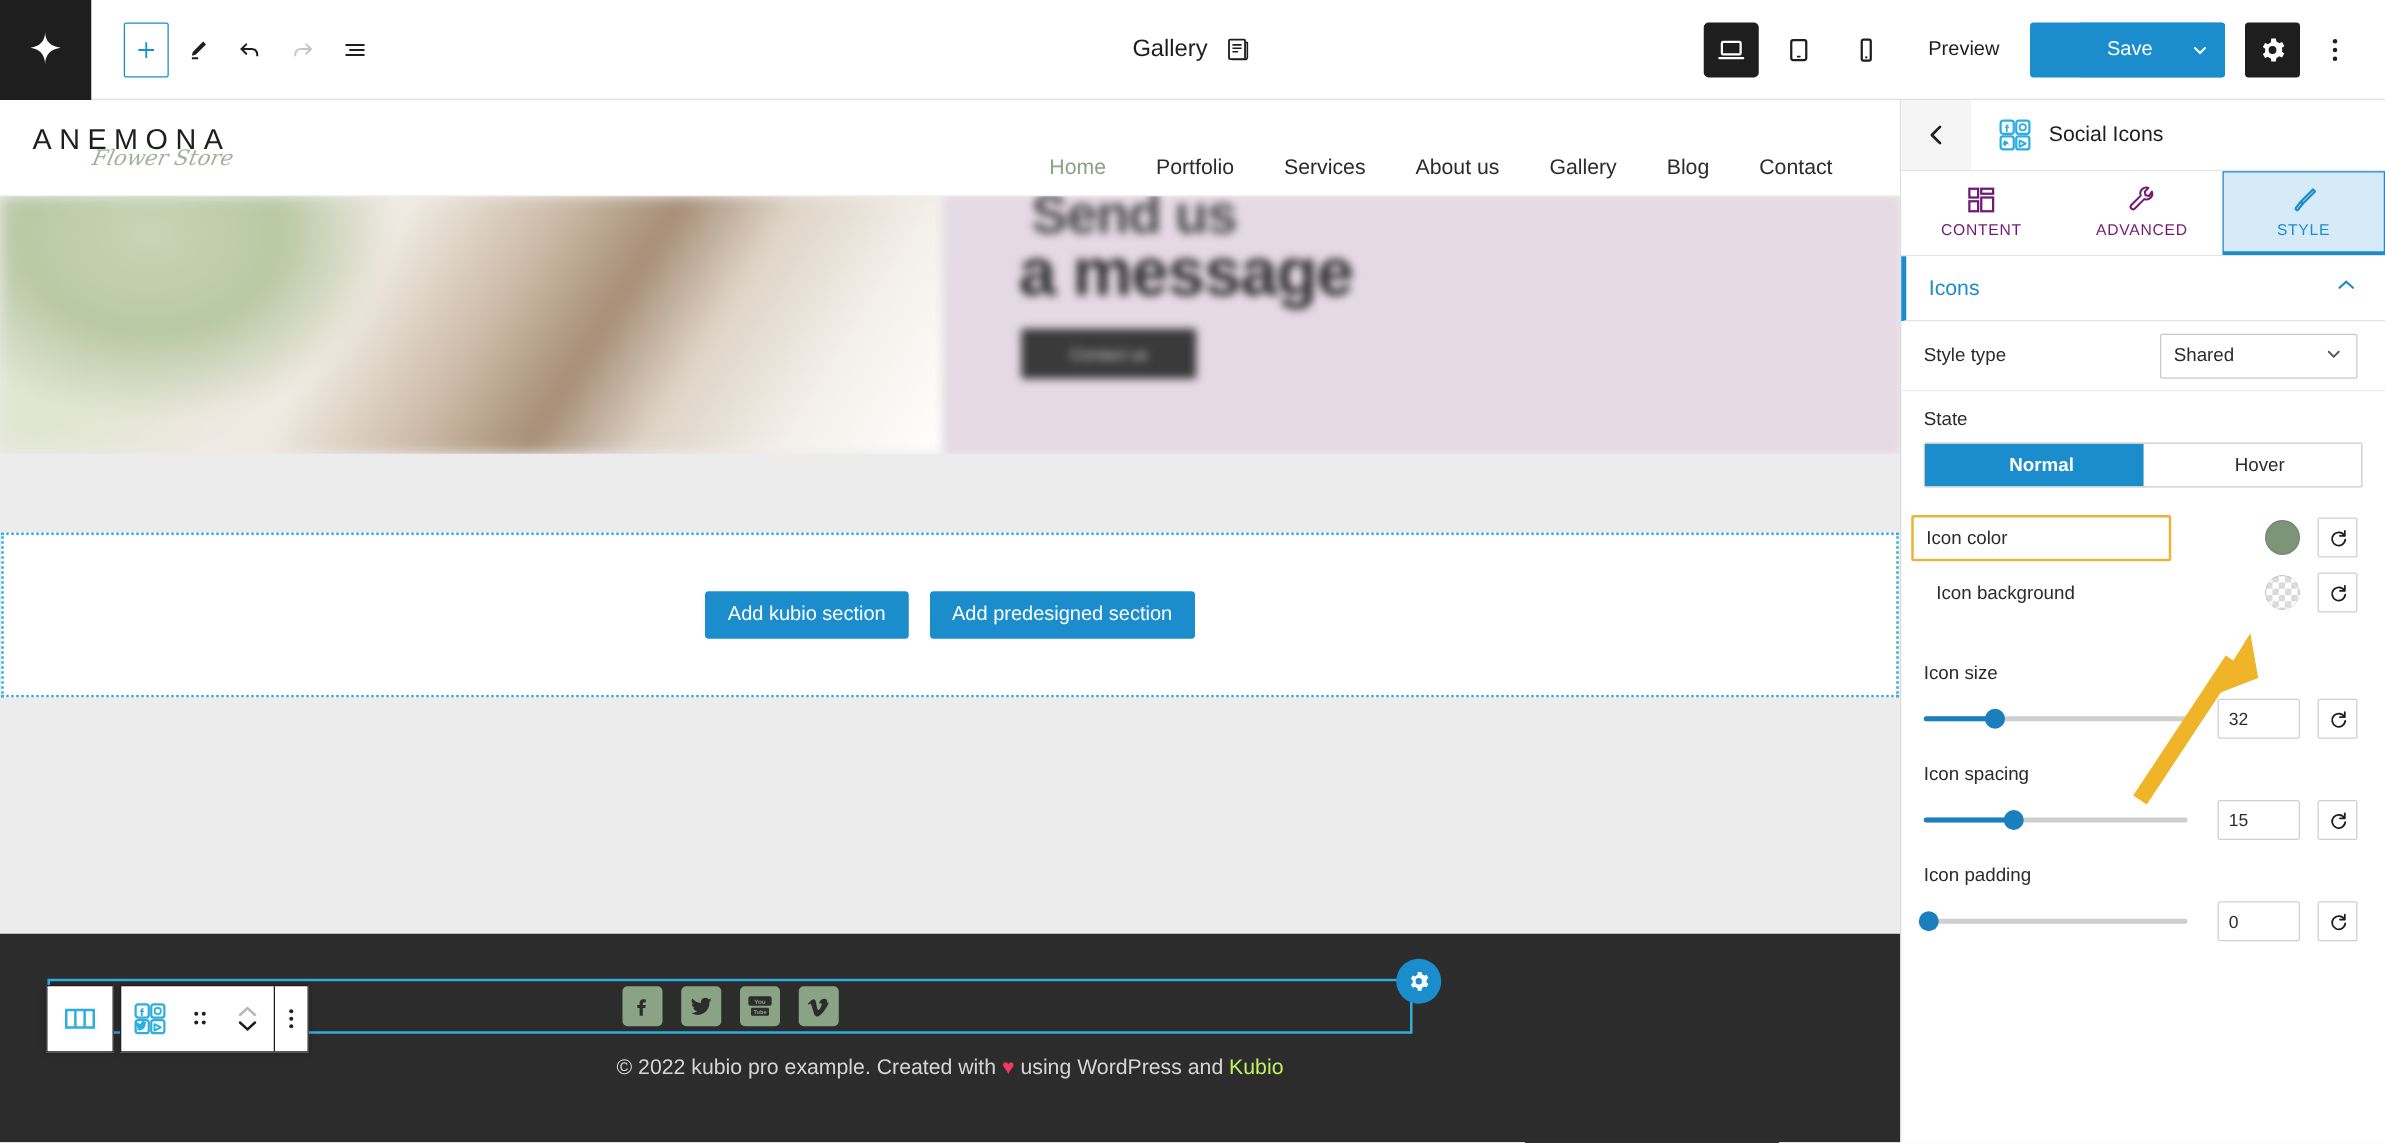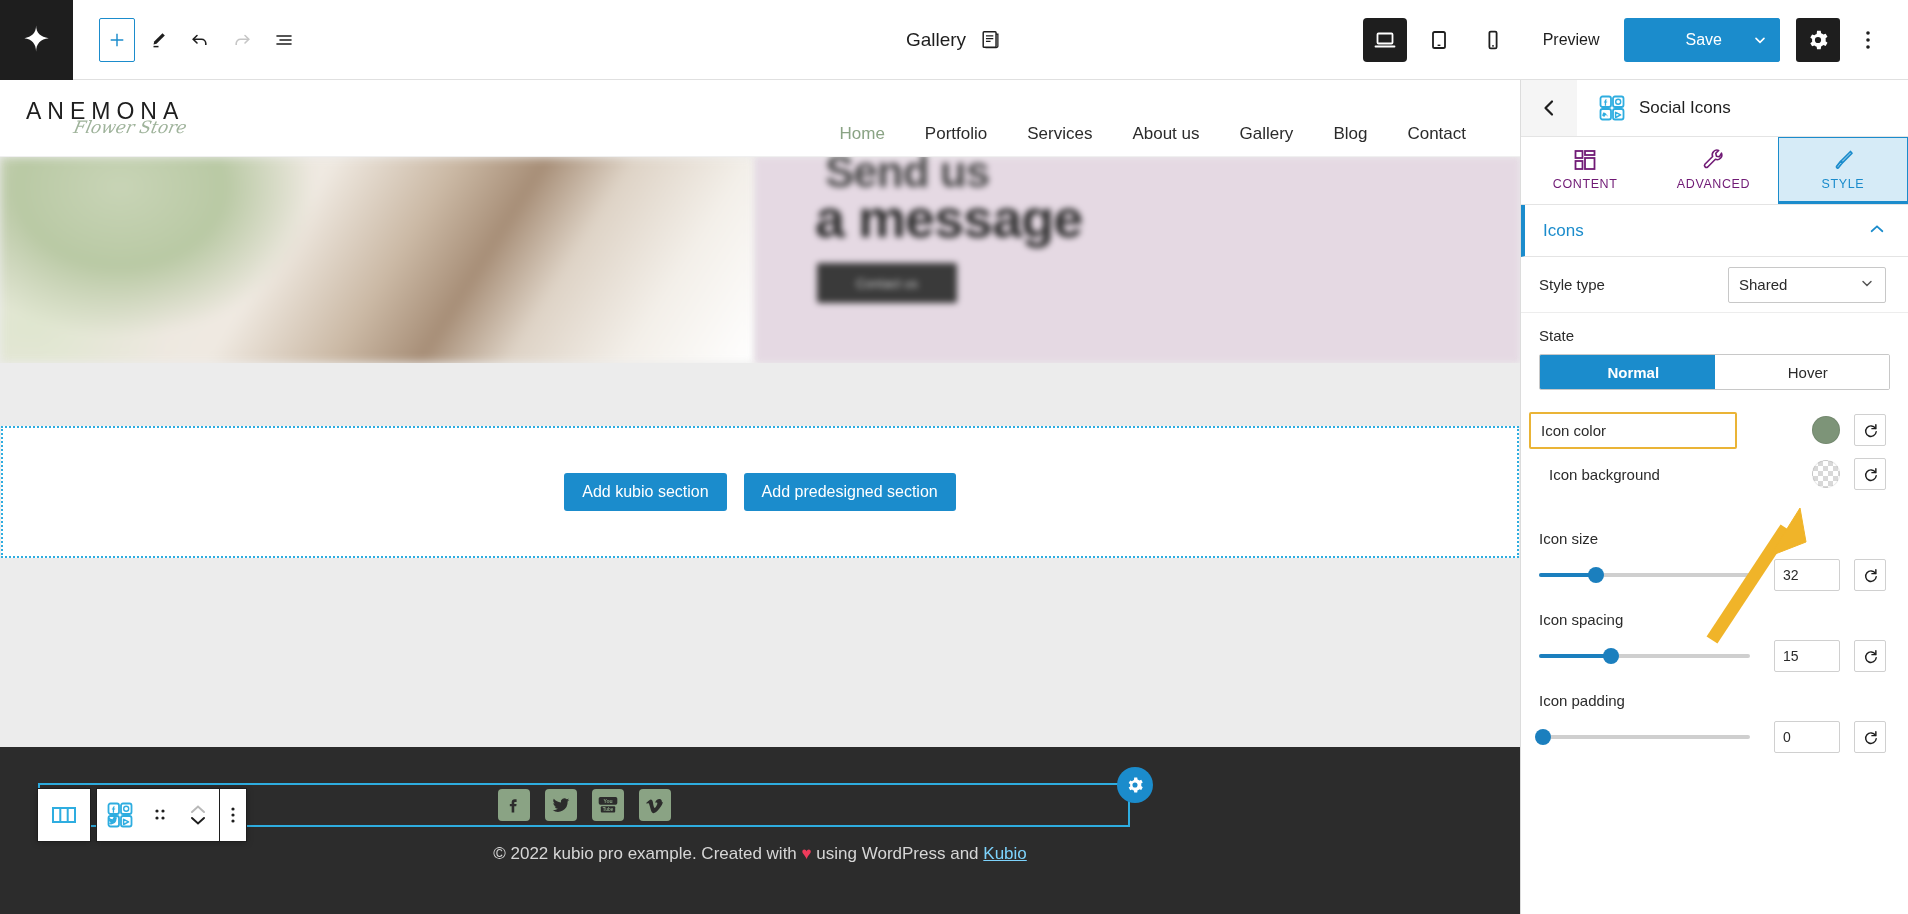--- a/index.html
+++ b/index.html
@@ -519,21 +519,21 @@
             </span>
             <span class="social-ico" style="background: rgb(138, 163, 132);">
               <svg width="20" height="20" viewBox="0 0 24 24">
                 <path fill="currentColor" d="M21.5 8c-.1 2-1.5 4.8-4.2 8.3-2.8 3.7-5.2 5.5-7.1 5.5-1.2 0-2.2-1.1-3-3.3L5.6 13c-.6-2.2-1.2-3.3-1.9-3.3-.1 0-.6.3-1.4.9l-.9-1.1 2.6-2.3C5.3 5.9 6.2 5.4 6.8 5.3c1.4-.1 2.3.9 2.6 3 .4 2.3.6 3.7.8 4.3.4 2 .9 3 1.5 3 .4 0 1-.7 1.8-2 .8-1.3 1.2-2.3 1.3-3 .1-1-.3-1.5-1.3-1.5-.4 0-.9.1-1.4.3 1-3.1 2.8-4.6 5.4-4.5 2 .1 2.9 1.4 2.8 4.1z"></path>
               </svg>
             </span>
           </div>
         </div>
 
         <div class="copyright">
-          <span>© 2022 kubio pro example. Created with </span><span class="heart">♥</span><span> using WordPress and </span><span class="kubio-link" style="color: #7dd3fc; text-decoration: underline;">Kubio</span>
+          <span>© 2022 kubio pro example. Created with </span><span class="heart">♥</span><span> using WordPress and </span><span class="kubio-link" style="color: #bef264;">Kubio</span>
         </div>
       </div>
     </div>
 
     <div class="panel">
       <div class="panel-head">
         <button class="panel-back">
           <svg width="20" height="20" viewBox="0 0 20 20">
             <path d="M13 3.5L6.5 10 13 16.5" fill="none" stroke="#1e1e1e" stroke-width="2.2" stroke-linecap="round" stroke-linejoin="round"></path>
           </svg>

